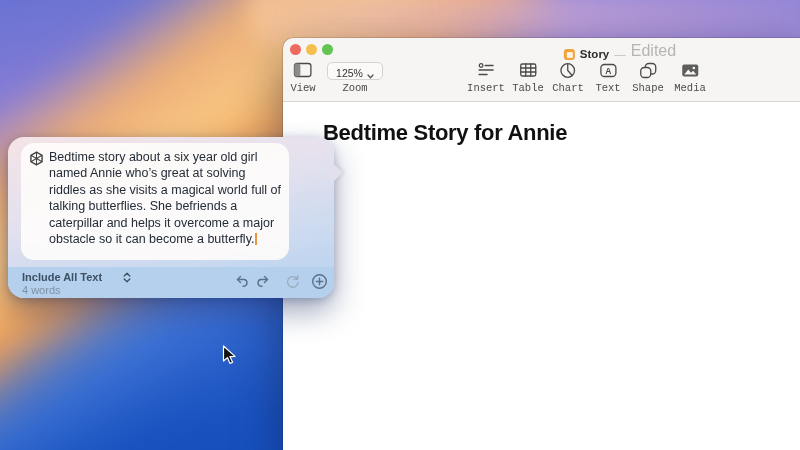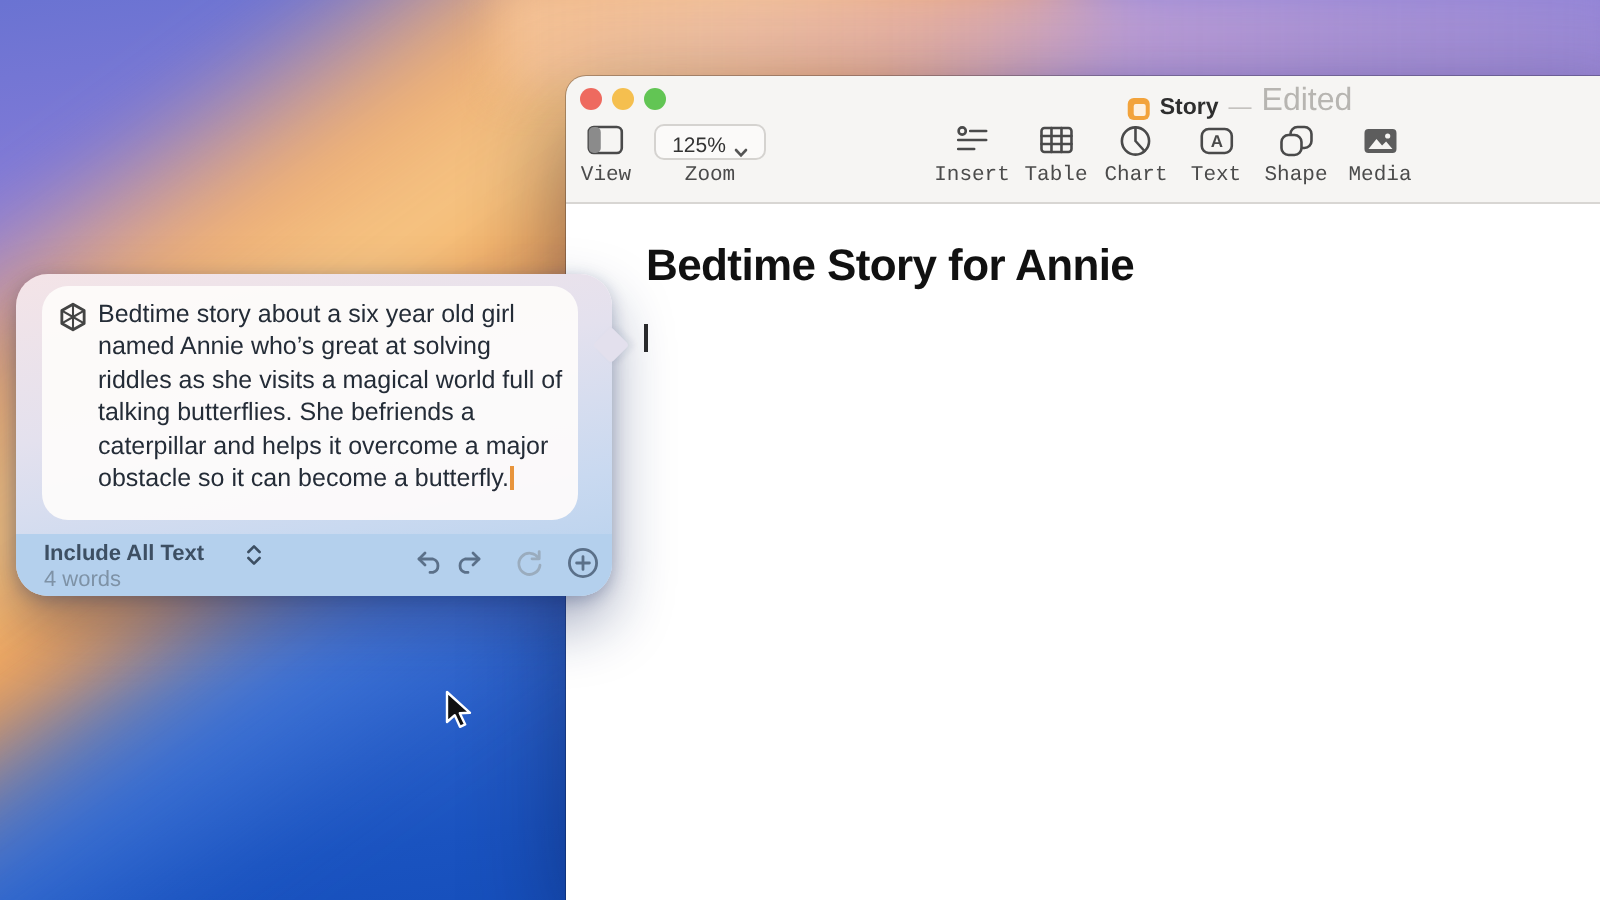--- a/index.html
+++ b/index.html
@@ -47,21 +47,21 @@
     width:54px;height:16px;margin:2px auto 0;border:1px solid #d5d3d0;border-radius:5px;
     background:#fbfaf9;font-size:10.5px;color:#333;}
   svg.tb{stroke:#4a4a4a;fill:none;stroke-width:1.3;stroke-linecap:round;stroke-linejoin:round;}
 
   .document{position:absolute;left:0;top:64px;right:0;bottom:0;background:#ffffff;}
   .doc-heading{position:absolute;left:40px;top:18px;font-size:22px;font-weight:bold;
     color:#111;letter-spacing:-.3px;}
   .doc-caret{position:absolute;left:39px;top:60px;width:1.5px;height:14px;background:#2b2b2b;}
 
   
-  .popup{position:absolute;left:8px;top:137px;width:298px;height:161px;border-radius:16px;
+  .popup{position:absolute;left:8px;top:137px;width:326px;height:161px;border-radius:16px;
     background:linear-gradient(168deg,#f4e4e7 0%,#e4e1ee 38%,#c9d9f0 72%,#b4d0ed 100%);
     box-shadow:0 14px 30px rgba(15,35,90,.38), 0 2px 8px rgba(15,35,90,.25);}
   .popup-tail{position:absolute;right:-6px;top:29px;width:13px;height:13px;
     transform:rotate(45deg);border-radius:2px;background:#e3e0ed;
     box-shadow:2px -2px 3px rgba(15,35,90,.08);}
   .bubble{position:absolute;left:13px;top:6px;width:268px;height:117px;border-radius:13px;
     background:rgba(253,251,250,.95);}
   .gpt-icon{position:absolute;left:7px;top:7px;width:17px;height:17px;}
   .bubble-text{position:absolute;left:28px;top:6px;width:234px;
     font-size:12.5px;line-height:16.4px;color:#242c37;}

